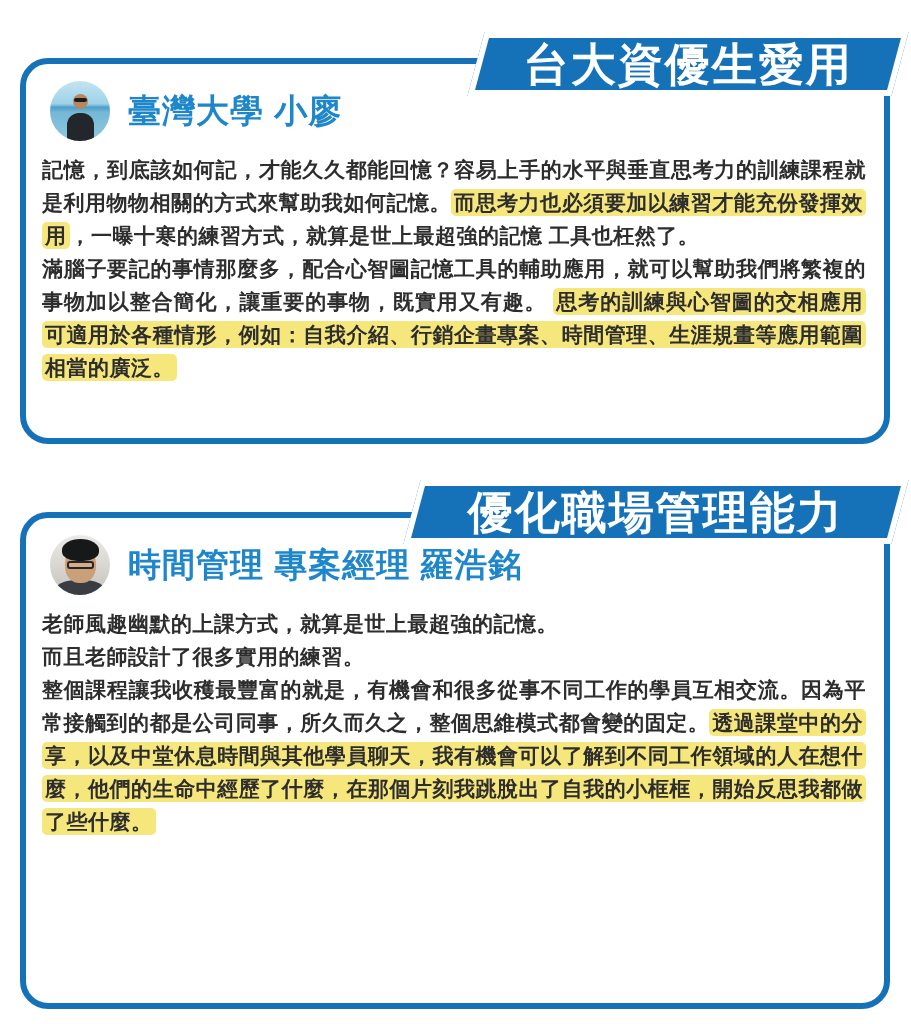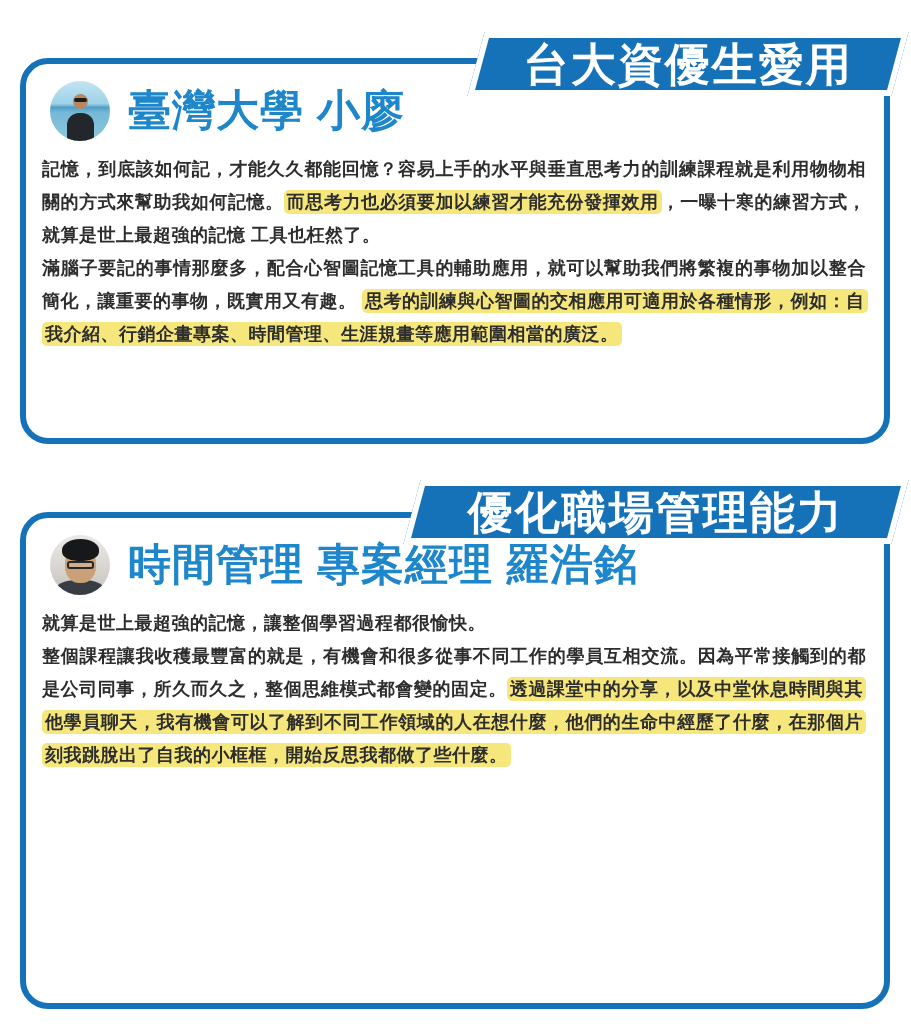--- a/index.html
+++ b/index.html
@@ -52,21 +52,21 @@
     line-height:1;
   }
 
   .card-header{
     display:flex;align-items:center;
     gap:18px;
     padding:17px 20px 6px 24px;
   }
   .name{
     color:var(--name-blue);
-    font-size:43px;
+    font-size:33px;
     font-weight:bold;
     letter-spacing:1px;
     white-space:nowrap;
   }
 
   .avatar{
     position:relative;
     width:60px;height:60px;
     border-radius:50%;
     overflow:hidden;
@@ -80,21 +80,21 @@
   .a1-body{bottom:-5px;left:17px;width:27px;height:33px;border-radius:12px 12px 0 0;background:#23262b;}
   
   .avatar2{background:linear-gradient(180deg,#eceae6 0%,#d8d5d0 55%,#c4c1bc 100%);}
   .a2-hair{top:4px;left:12px;width:37px;height:22px;border-radius:50% 50% 42% 42%;background:#17181a;}
   .a2-face{top:12px;left:15px;width:31px;height:36px;border-radius:46%;background:#caa078;}
   .a2-glasses{top:26px;left:17px;width:27px;height:8px;border:2px solid #26262a;border-radius:3px;background:rgba(255,255,255,.15);}
   .a2-shoulders{bottom:-9px;left:4px;width:52px;height:24px;border-radius:45% 45% 0 0;background:#383d44;}
 
   .card-body{
     padding:6px 18px 0 16px;
-    font-size:18px;
+    font-size:21px;
     line-height:33px;
     font-weight:600;
     color:var(--text-dark);
     text-align:justify;
     letter-spacing:.5px;
   }
   .card-body p{margin:0;}
   .hl{
     background:var(--highlight-yellow);
     border-radius:5px;
@@ -133,18 +133,19 @@
     <div class="card-header">
       <div class="avatar avatar2">
         <i class="a2-shoulders"></i>
         <i class="a2-face"></i>
         <i class="a2-hair"></i>
         <i class="a2-glasses"></i>
       </div>
       <h2 class="name">時間管理 專案經理 羅浩銘</h2>
     </div>
     <div class="card-body">
-        <p><span>就算是世上最超強的記憶，讓整個學習過程都很愉快。</span></p>
+        <p><span>老師風趣幽默的上課方式，就算是世上最超強的記憶。</span></p>
+        <p><span>而且老師設計了很多實用的練習。</span></p>
         <p><span>整個課程讓我收穫最豐富的就是，有機會和很多從事不同工作的學員互相交流。因為平常接觸到的都是公司同事，所久而久之，整個思維模式都會變的固定。</span><span class="hl">透過課堂中的分享，以及中堂休息時間與其他學員聊天，我有機會可以了解到不同工作領域的人在想什麼，他們的生命中經歷了什麼，在那個片刻我跳脫出了自我的小框框，開始反思我都做了些什麼。</span></p>
       </div>
   </section>
 
 </div>
 
 </body></html>

